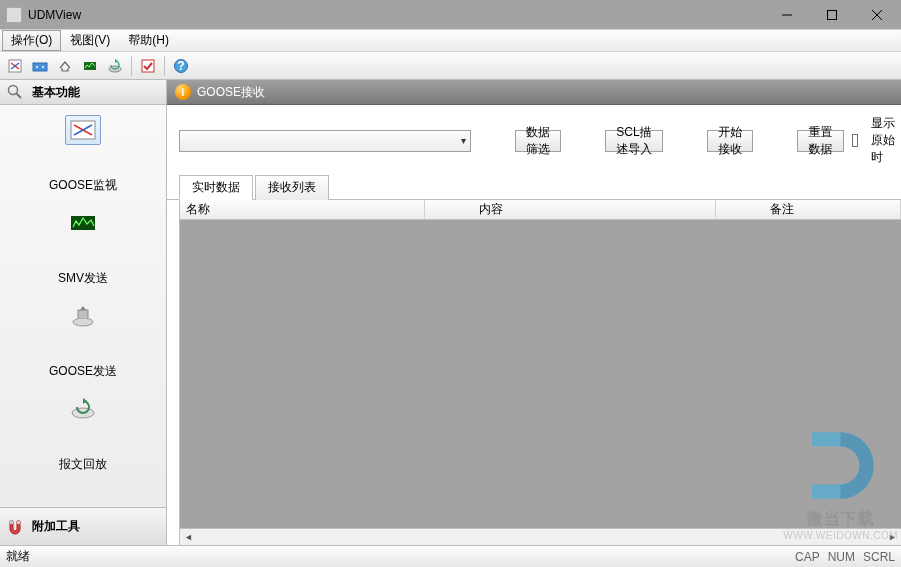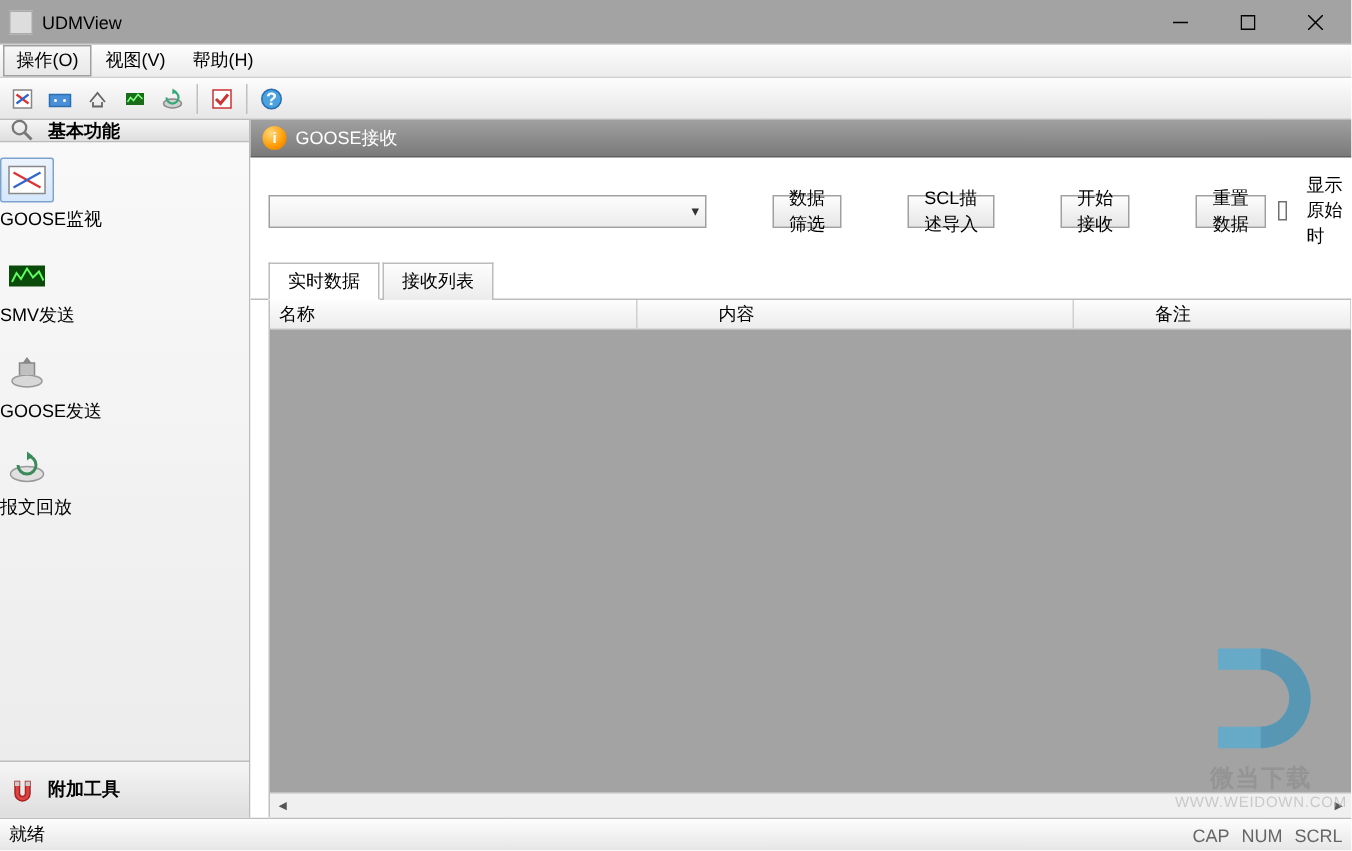--- a/index.html
+++ b/index.html
@@ -14,24 +14,24 @@
 .menubar .menu-item { padding: 0 8px; display: flex; align-items: center; border: 1px solid transparent; }
 .menubar .menu-item.active { background: linear-gradient(#f7f7f7,#e8e8e8); border: 1px solid #a0a0a0; }
 
 .toolbar { height: 28px; background: linear-gradient(#fdfdfd,#e6e6e6); border-bottom: 1px solid #bcbcbc; display: flex; align-items: center; padding: 0 4px; gap: 3px; }
 .toolbar .tbbtn { width: 22px; height: 22px; display: flex; align-items: center; justify-content: center; border: 1px solid transparent; }
 .toolbar .sep { width: 1px; height: 20px; background: #c0c0c0; margin: 0 2px; }
 
 .main-area { display: flex; height: calc(567px - 30px - 22px - 28px - 22px); }
 
 .sidebar { width: 167px; background: linear-gradient(#f9f9f9,#ececec); border-right: 1px solid #bcbcbc; display: flex; flex-direction: column; }
-.sidebar-header { height: 15px; background: linear-gradient(#f5f5f5,#dedede); border-bottom: 1px solid #bcbcbc; display: flex; align-items: center; padding: 0 6px; font-weight: bold; }
+.sidebar-header { height: 25px; background: linear-gradient(#f5f5f5,#dedede); border-bottom: 1px solid #bcbcbc; display: flex; align-items: center; padding: 0 6px; font-weight: bold; }
 .sidebar-header .sh-icon { width: 18px; height: 18px; margin-right: 8px; display:flex;align-items:center;justify-content:center; }
 .sidebar-body { flex: 1; background: linear-gradient(#f9f9f9,#ececec); padding-top: 10px; overflow: auto; }
-.sidebar-item { display: flex; flex-direction: column; align-items: flex-start; margin-bottom: 14px; cursor: pointer; }
+.sidebar-item { display: flex; flex-direction: column; align-items: center; margin-bottom: 14px; cursor: pointer; gap: 29px; }
 .sidebar-item .si-icon { width: 36px; height: 30px; display:flex;align-items:center;justify-content:center; }
 .sidebar-item.selected .si-icon { border: 1px solid #7da2ce; background: linear-gradient(#ebf3fd,#d5e7fb); border-radius:2px; }
 .sidebar-item .si-label { margin-top: 3px; color: #000; }
 .sidebar-footer { height: 38px; background: linear-gradient(#f5f5f5,#dedede); border-top: 1px solid #bcbcbc; display: flex; align-items: center; padding: 0 6px; font-weight: bold; }
 .sidebar-footer .sf-icon { width: 18px; height: 18px; margin-right: 8px; display:flex;align-items:center;justify-content:center; }
 
 .content { flex: 1; display: flex; flex-direction: column; background: #fff; }
 .content-header { height: 25px; background: linear-gradient(#a0a0a0,#7a7a7a); border-bottom: 1px solid #606060; display: flex; align-items: center; padding: 0 8px; color: #fff; gap: 6px; }
 .content-header .ch-icon { width: 16px; height: 16px; border-radius: 50%; background: radial-gradient(circle at 35% 30%, #ffd97a, #ff9a00 60%, #d87400); display:flex;align-items:center;justify-content:center;color:#fff;font-weight:bold;font-size:10px; }
 

